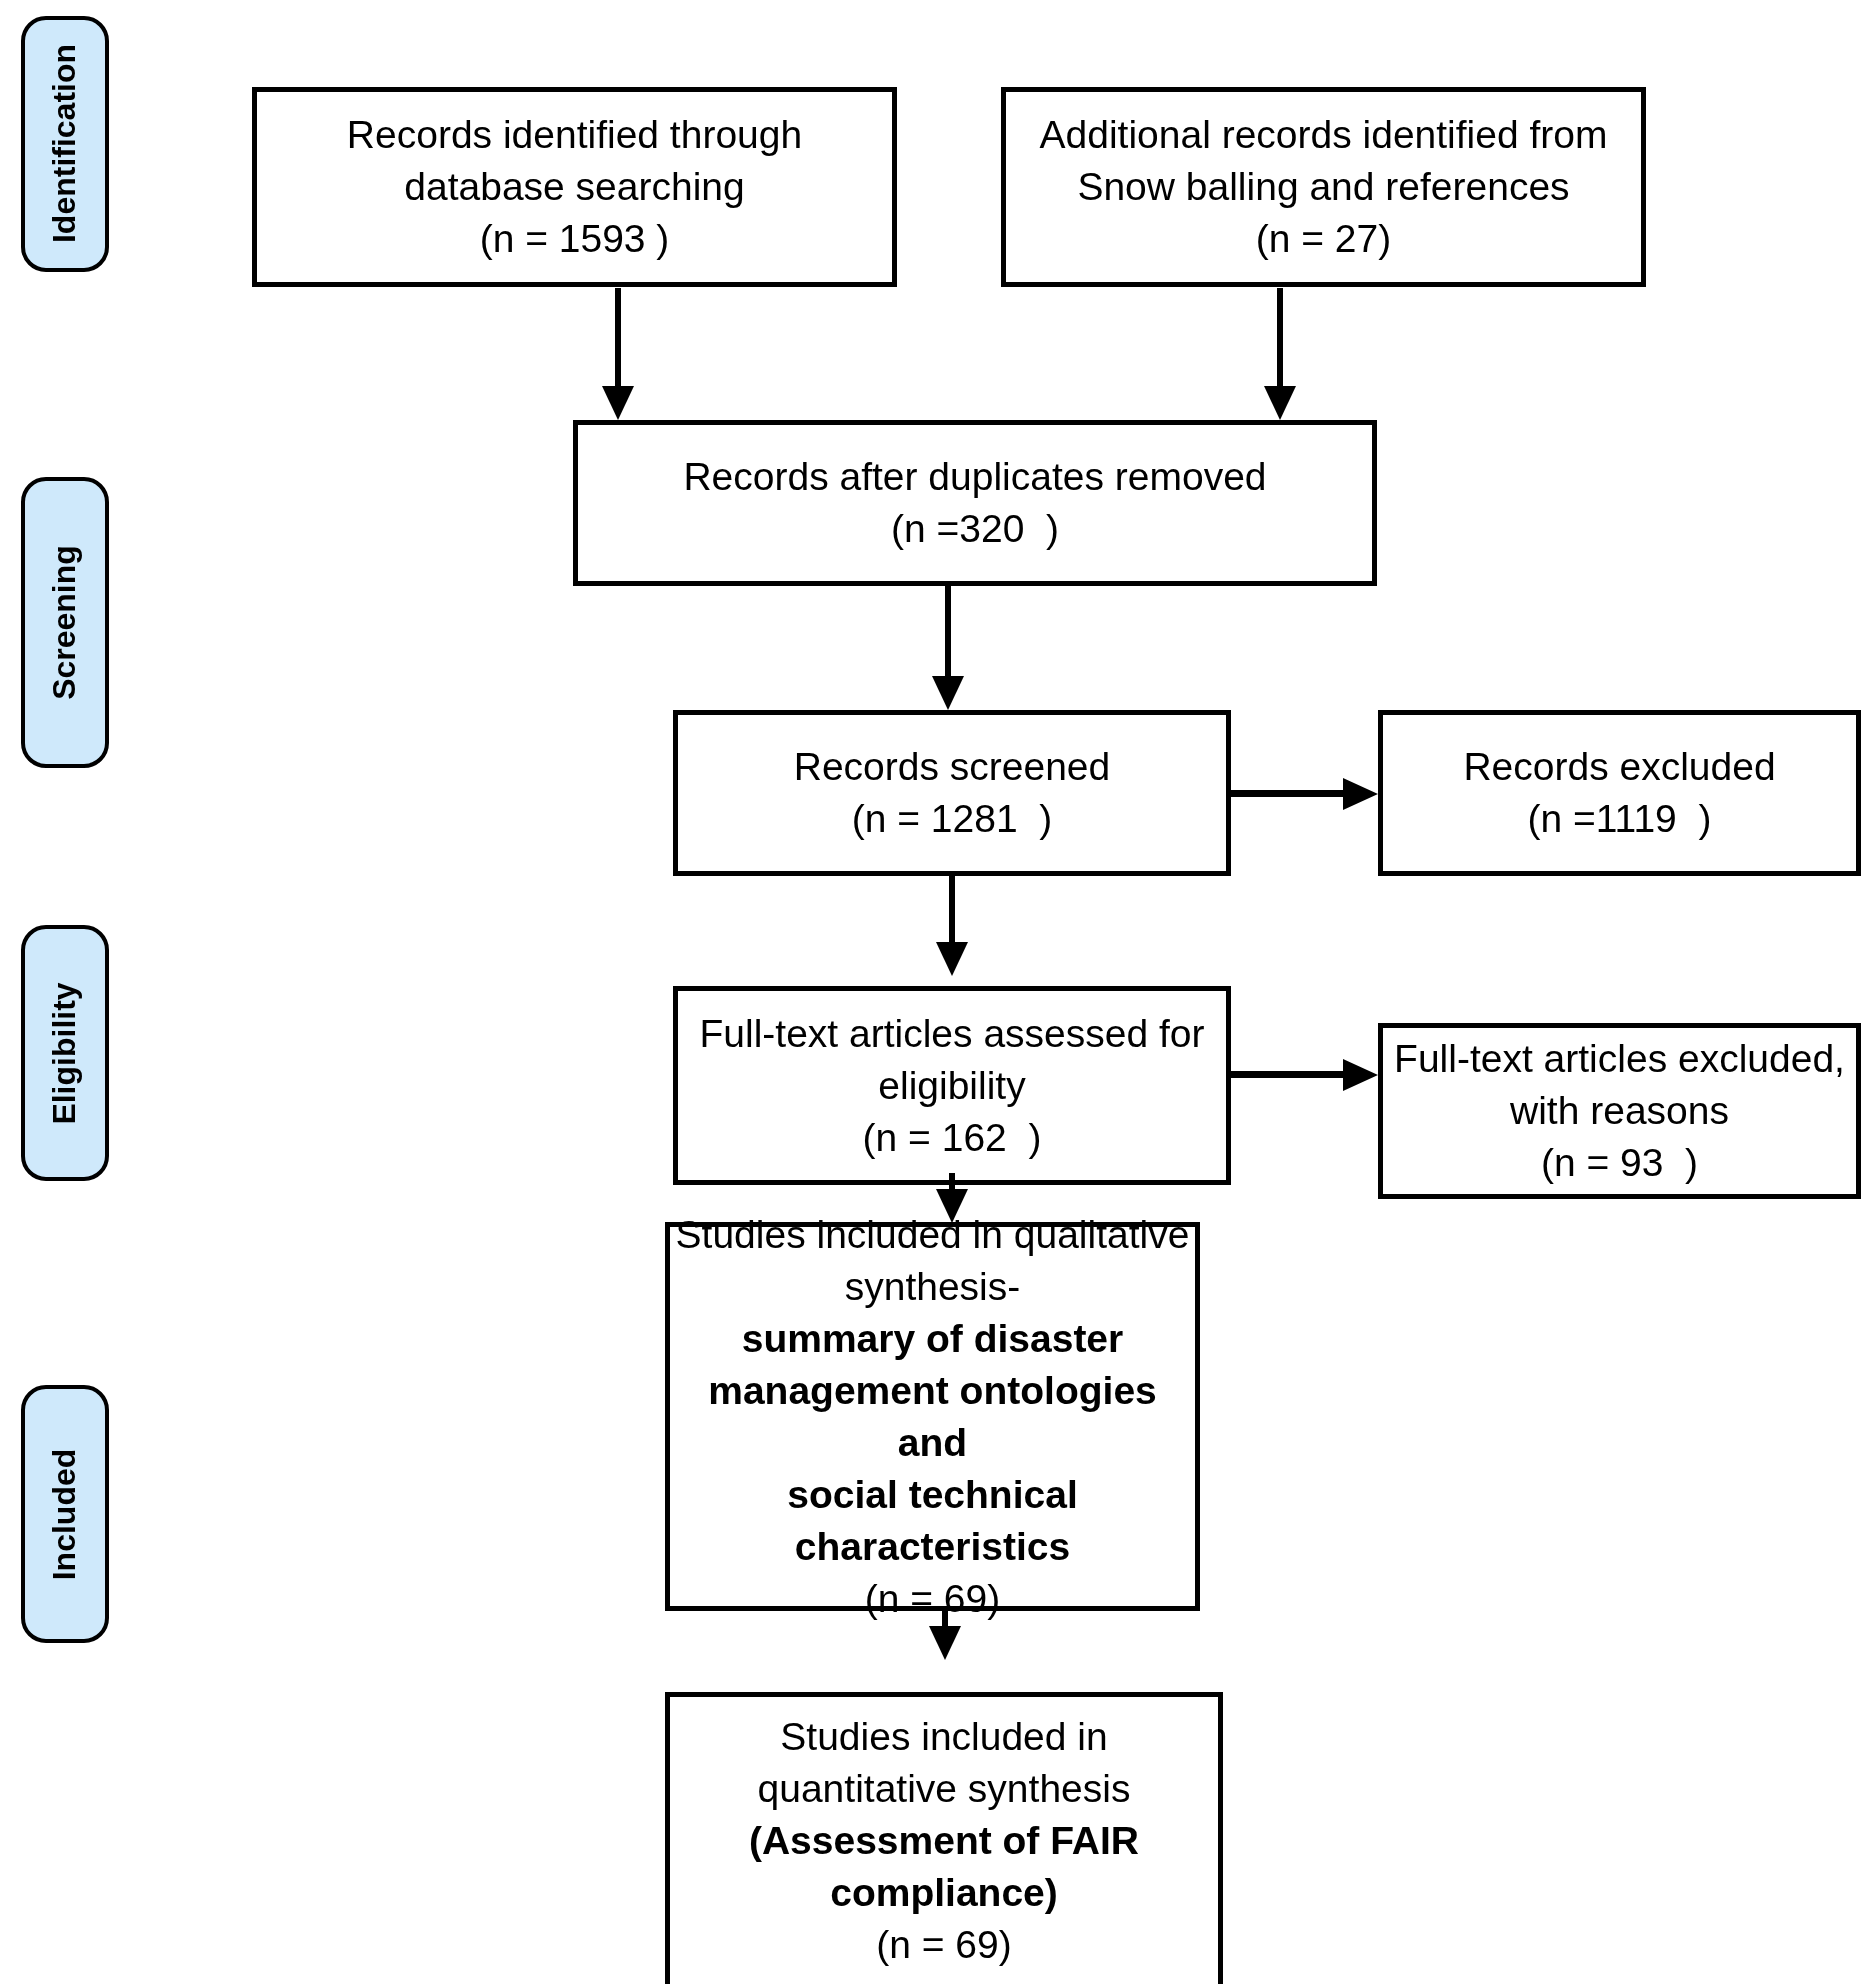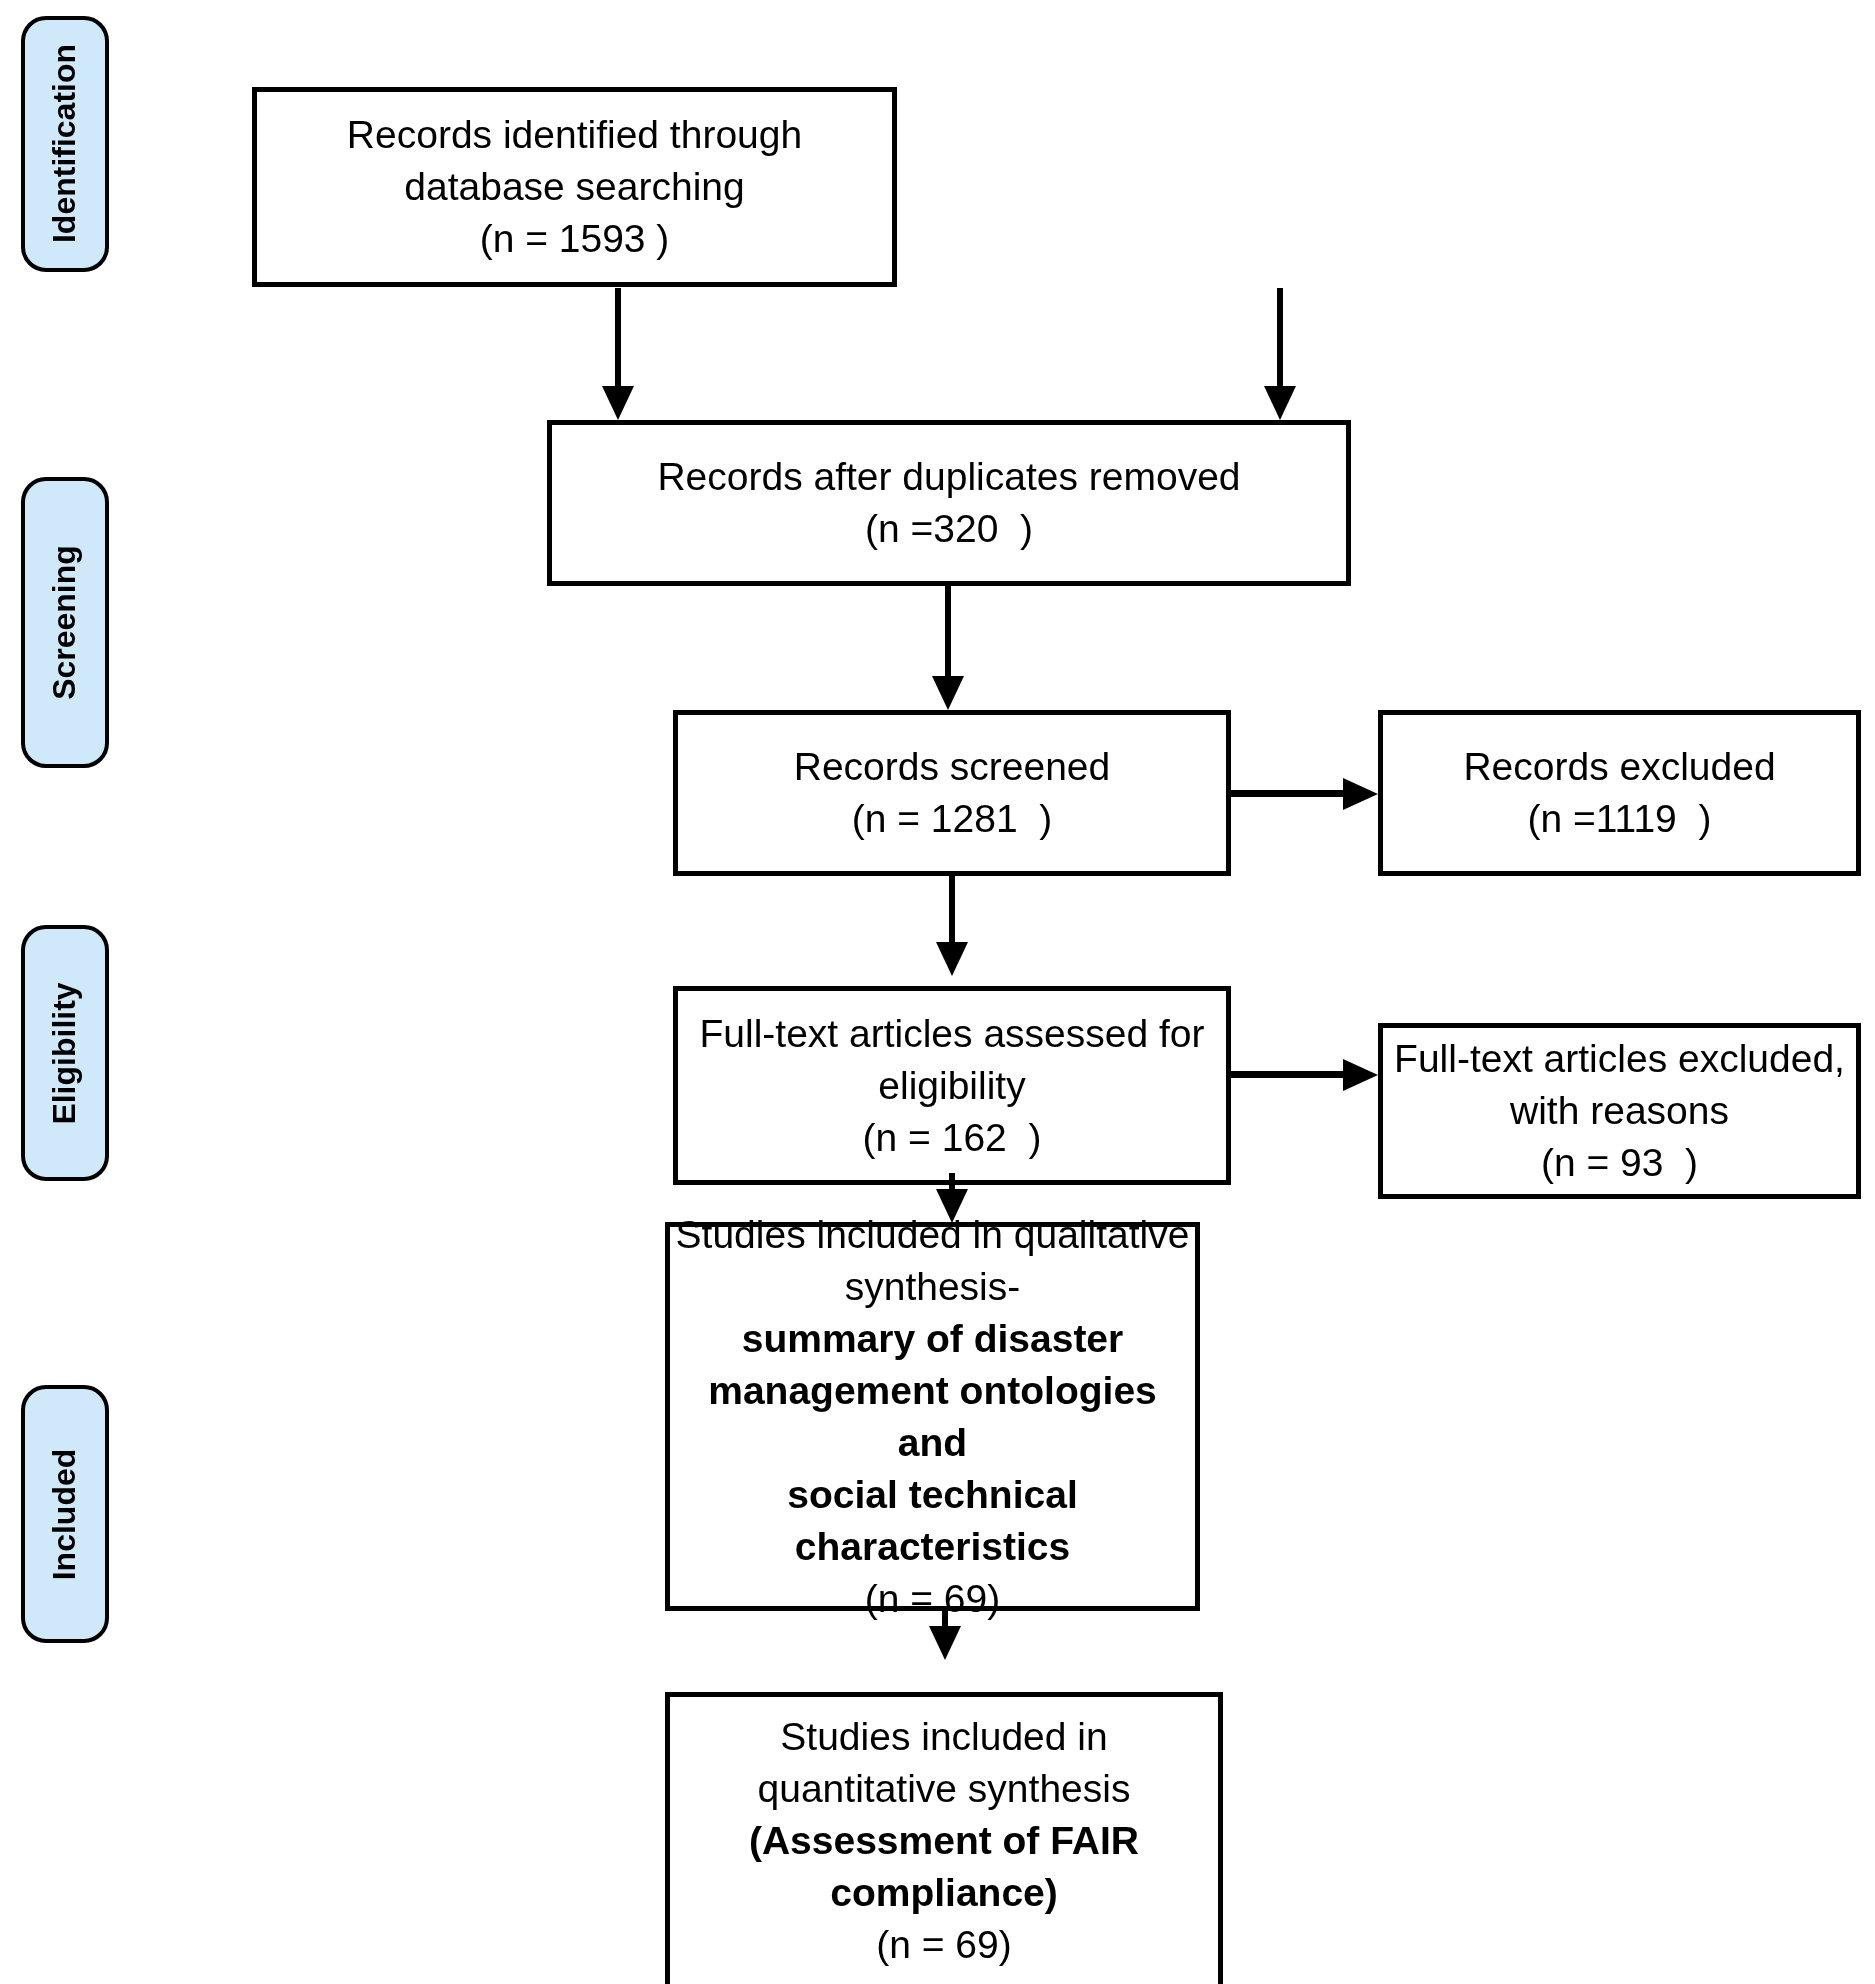--- a/index.html
+++ b/index.html
@@ -80,22 +80,27 @@
   </div>
   <div class="stage" style="top: 1385px; height: 258px; background: rgb(207, 233, 251); border-color: rgb(0, 0, 0);">
     <span>Included</span>
   </div>
 
   <div class="fbox" style="left:252px;top:87px;width:645px;height:200px;">
     <span class="t">Records identified through
 database searching
 (n = 1593 )</span>
   </div>
+  <div class="fbox" style="left:1001px;top:87px;width:645px;height:200px;">
+    <span class="t">Additional records identified from
+Snow balling and references
+(n = 27)</span>
+  </div>
 
-  <div class="fbox" style="left:547px;top:420px;width:804px;height:166px;">
+  <div class="fbox" style="left:573px;top:420px;width:804px;height:166px;">
     <span class="t">Records after duplicates removed
 (n =320 &nbsp;)</span>
   </div>
 
   <div class="fbox" style="left:673px;top:710px;width:558px;height:166px;">
     <span class="t">Records screened
 (n = 1281 &nbsp;)</span>
   </div>
   <div class="fbox" style="left:1378px;top:710px;width:483px;height:166px;">
     <span class="t">Records excluded

